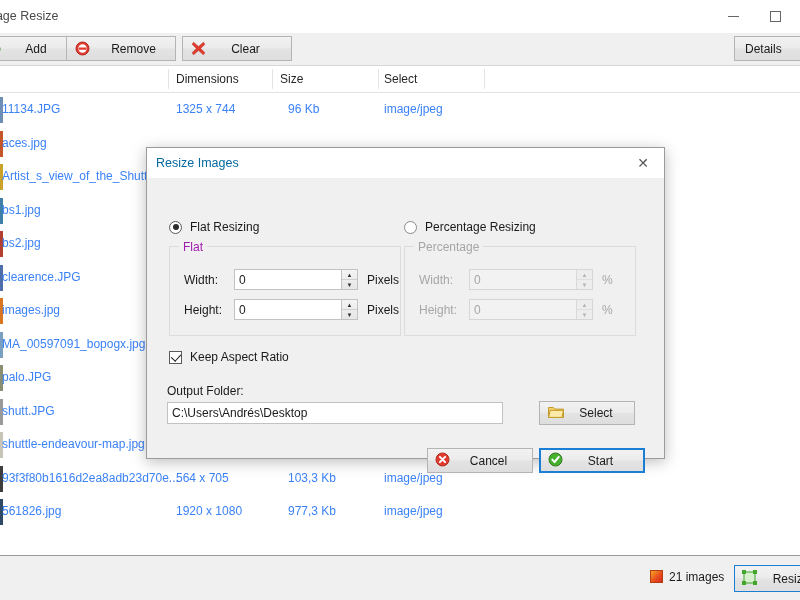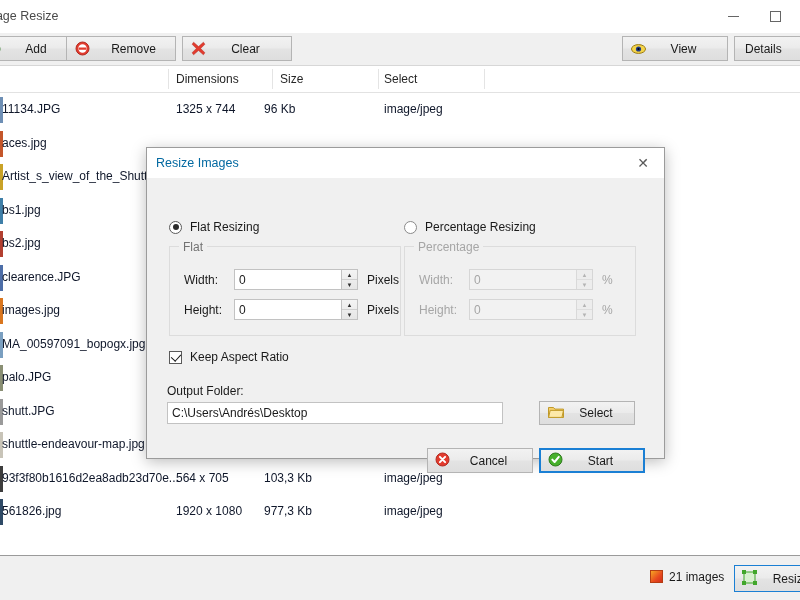--- a/index.html
+++ b/index.html
@@ -63,24 +63,24 @@
     border-bottom:1px solid #9a9a9a;
   }
   #col-head{
     position:relative;height:26px;background:#ffffff;
     border-bottom:1px solid #e2e2e2;
   }
   .col-sep{position:absolute;top:3px;width:1px;height:20px;background:#e4e4e4;}
   .col-h{position:absolute;top:6px;font-size:12px;color:#262626;white-space:nowrap;}
   .row{position:relative;height:33.5px;}
   .row .thumb{position:absolute;left:0px;top:4px;width:3px;height:26px;}
-  .cell{position:absolute;top:9px;font-size:12px;color:#0f172a;white-space:nowrap;}
+  .cell{position:absolute;top:9px;font-size:12px;color:#3b82f6;white-space:nowrap;}
   .c-name{left:2px;}
   .c-dim{left:176px;text-align:right;}
-  .c-size{left:264px;}
+  .c-size{left:288px;}
   .c-fmt{left:384px;}
 
   
   #status-bar{
     flex:0 0 44px;height:44px;background:#f0f0f0;position:relative;
   }
   #status-count{
     position:absolute;left:650px;top:14px;display:flex;align-items:flex-start;
     font-size:12px;color:#1a1a1a;white-space:nowrap;
   }
@@ -127,21 +127,21 @@
   }
   .radio.off{border-color:#8a8a8a;}
   .radio-lbl{font-size:12px;color:#1a1a1a;white-space:nowrap;}
 
   .gbox{position:absolute;border:1px solid #dcdcdc;box-sizing:border-box;}
   .gbox-title{
     position:absolute;top:-7px;left:9px;background:#f0f0f0;padding:0 4px;
     font-size:12px;white-space:nowrap;
   }
   #gb-flat{left:22px;top:68px;width:232px;height:90px;}
-  #gb-flat .gbox-title{color:#737373;}
+  #gb-flat .gbox-title{color:#a21caf;}
   #gb-pct{left:257px;top:68px;width:232px;height:90px;}
   #gb-pct .gbox-title{color:#a6a6a6;}
 
   .fld{position:absolute;display:flex;align-items:center;}
   .fld-lbl{width:50px;font-size:12px;white-space:nowrap;}
   .spin{
     width:124px;height:21px;background:#fff;border:1px solid #c2c2c2;
     box-sizing:border-box;display:flex;align-items:stretch;
   }
   .spin input{
@@ -252,30 +252,20 @@
 
     <div class="tb-btn" id="tb-clear">
       <span class="tb-ico">
         <svg width="15" height="15" viewBox="0 0 15 15">
             <path d="M2.6 1.2 L7.5 5.6 L12.4 1.2 L13.9 3.3 L9.6 7.5 L13.9 11.7 L12.4 13.8 L7.5 9.4 L2.6 13.8 L1.1 11.7 L5.4 7.5 L1.1 3.3 Z" fill="#e23b2e" stroke="#b32a20" stroke-width="0.5"></path>
           </svg>
       </span>
       <span class="tb-lbl">Clear</span>
     </div>
 
-    <div class="tb-btn" id="tb-view">
-      <span class="tb-ico">
-        <svg width="15" height="12" viewBox="0 0 15 12">
-            <ellipse cx="7.5" cy="6" rx="7" ry="4.4" fill="#f4d44a" stroke="#9a7a10"></ellipse>
-            <circle cx="7.5" cy="6" r="2.6" fill="#1e3a8a"></circle>
-            <circle cx="7.5" cy="6" r="1.1" fill="#000"></circle>
-          </svg>
-      </span>
-      <span class="tb-lbl">View</span>
-    </div>
 
     <div class="tb-btn" id="tb-details">
       <span class="tb-lbl">Details</span>
     </div>
   </div>
 
   <div id="list-area">
     <div id="col-head">
       <div class="col-sep" style="left:168px"></div>
       <div class="col-sep" style="left:272px"></div>

